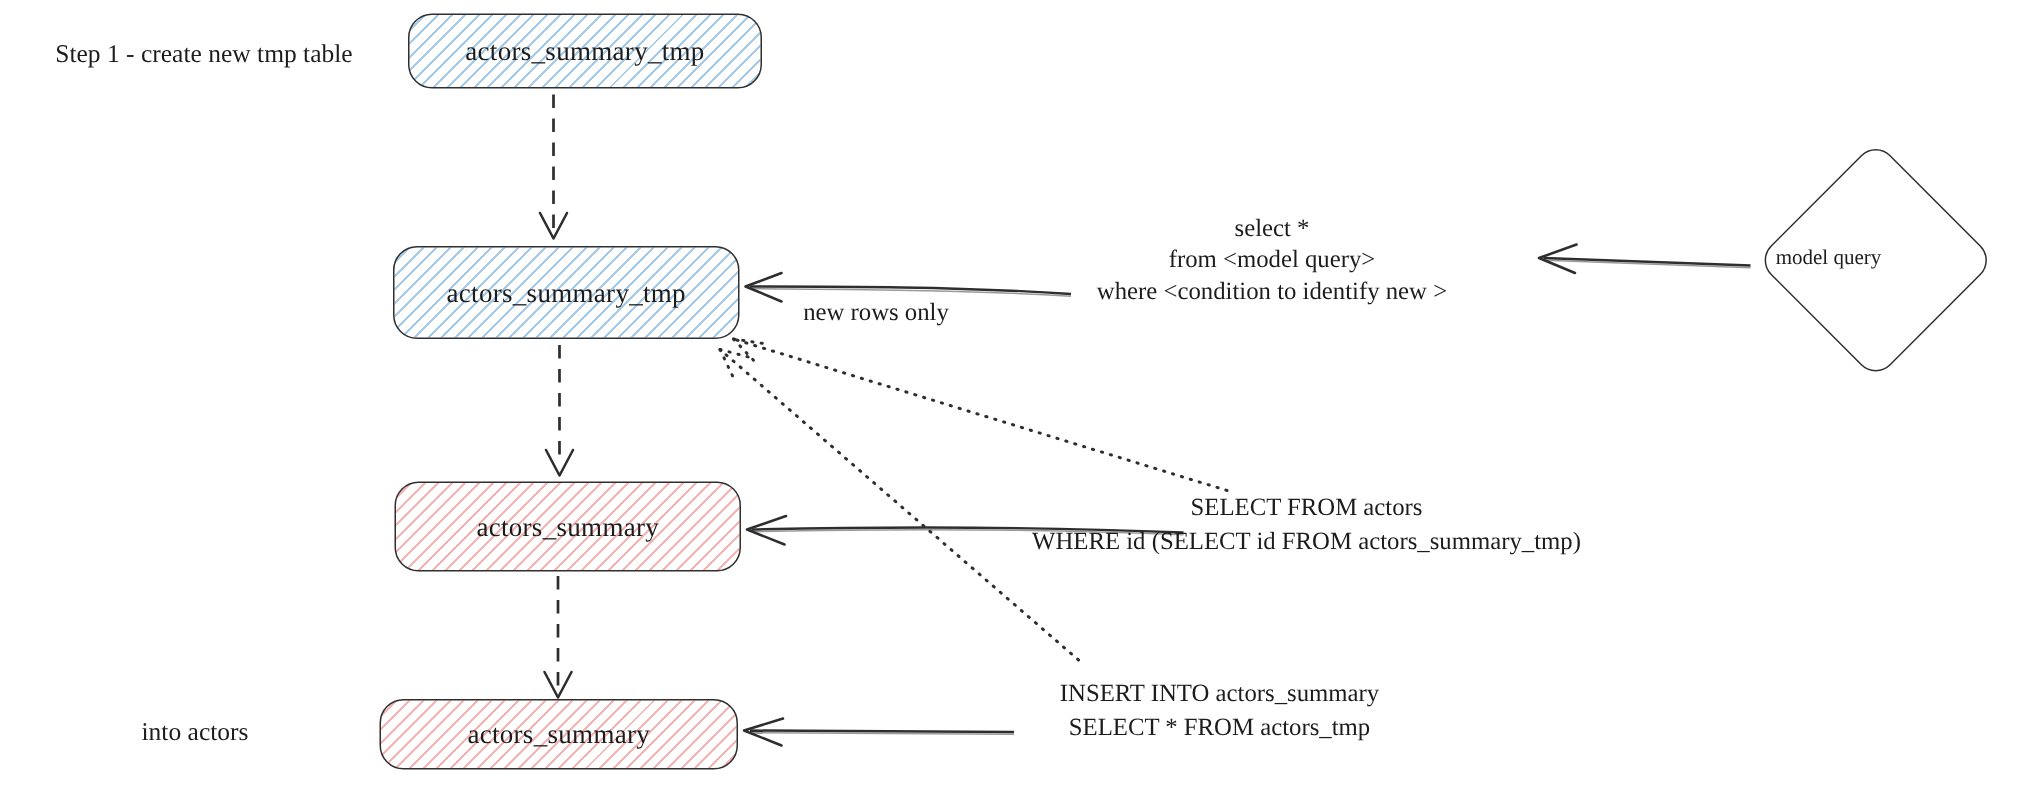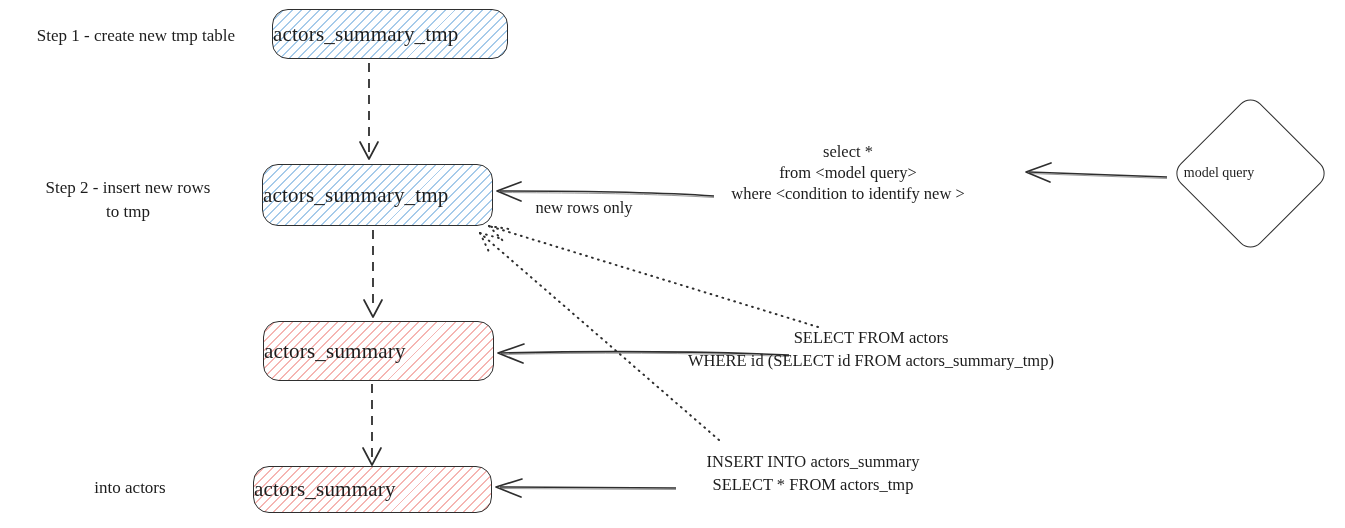--- a/index.html
+++ b/index.html
@@ -5,22 +5,22 @@
   html,body { margin:0; padding:0; background:#ffffff; }
   .stage {
     position:relative; width:1345px; height:528px; background:#ffffff;
     font-family:Liberation Serif, serif; color:#1c1c1c; overflow:hidden;padding-left:14px;
   }
   .stage * { box-sizing:border-box; }
 
   
   .node {
     position:absolute; border:1.8px solid #2f2f2f; border-radius:16px;
-    display:flex; align-items:center; 
-    font-size:21px; letter-spacing:.2px; background-color:#ffffff;
+    display:flex; align-items:center; justify-content:center;
+    font-size:18px; letter-spacing:.2px; background-color:#ffffff;
   }
   .node.blue { background-image:repeating-linear-gradient(135deg,#a6cbea 0,#a6cbea 1.4px,rgba(0,0,0,0) 1.4px,rgba(0,0,0,0) 6.4px); }
   .node.red  { background-image:repeating-linear-gradient(135deg,#f5b5b2 0,#f5b5b2 1.4px,rgba(0,0,0,0) 1.4px,rgba(0,0,0,0) 6.4px); }
   #node1 { left:272px; top:9px;   width:236px; height:50px; }
   #node2 { left:262px; top:164px; width:231px; height:62px; }
   #node3 { left:263px; top:321px; width:231px; height:60px; }
   #node4 { left:253px; top:466px; width:239px; height:47px; }
 
   
   .step-label { position:absolute; text-align:center; font-size:17px; line-height:24px; }
@@ -85,24 +85,20 @@
     <path class="dotted" d="M489 226 L509 229"></path>
     <path class="dotted" d="M489 226 L505 243"></path>
     <path class="dotted" d="M719 440 L480 233"></path>
     <path class="dotted" d="M480 233 L499 238"></path>
     <path class="dotted" d="M480 233 L490 254"></path>
   </svg>
 
   <div class="step-label" id="label1">
     <div>Step 1 - create new tmp table</div>
   </div>
-  <div class="step-label" id="label2">
-    <div>Step 2 - insert new rows</div>
-    <div>to tmp</div>
-  </div>
   <div class="step-label" id="label4">
     <div>into actors</div>
   </div>
 
   <div class="node blue" id="node1">
     <span>actors_summary_tmp</span>
   </div>
   <div class="node blue" id="node2">
     <span>actors_summary_tmp</span>
   </div>

